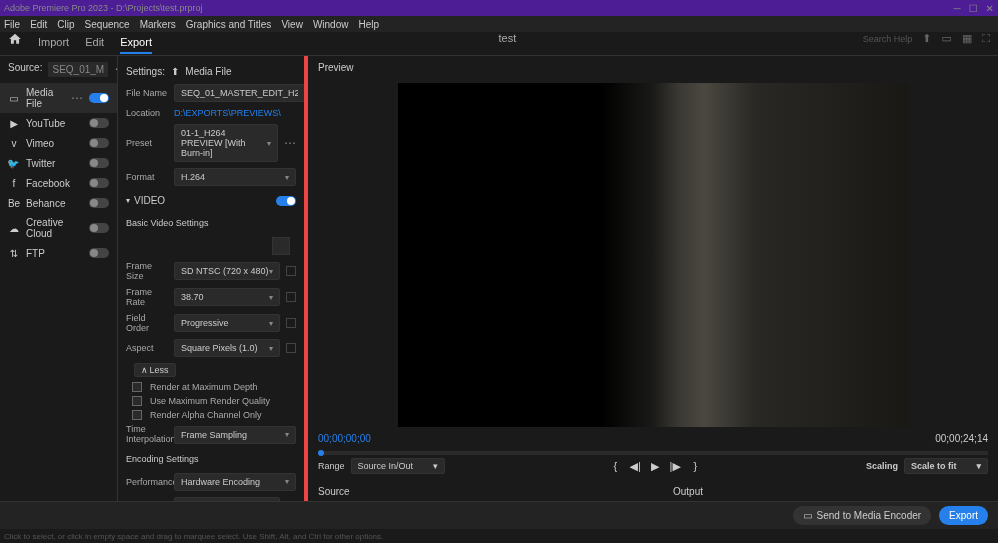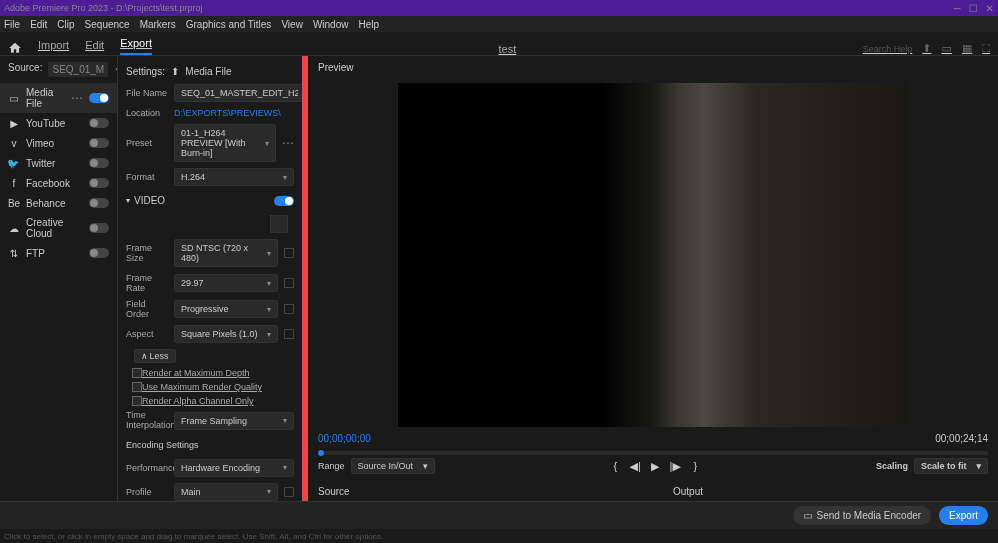--- a/index.html
+++ b/index.html
@@ -2,67 +2,67 @@
 <html><head>
 <meta charset="utf-8">
 <style>
 * { box-sizing: border-box; margin: 0; padding: 0; font-family: 'Segoe UI', Arial, sans-serif; }
 body { background: #1a1a1a; color: #ccc; font-size: 11px; width: 998px; height: 543px; overflow: hidden; display: flex; flex-direction: column; }
 .titlebar { height: 16px; background: #4c1d95; display: flex; align-items: center; padding: 0 4px; font-size: 9px; color: #888; justify-content: space-between; }
 .titlebar-controls { display: flex; gap: 8px; }
 .titlebar-controls span { cursor: pointer; font-size: 10px; }
 .menubar { height: 16px; background: #232323; display: flex; align-items: center; padding: 0 4px; gap: 10px; font-size: 10px; color: #ccc; }
 .menubar span { cursor: pointer; }
-.tabbar { height: 24px; background: #1a1a1a; display: flex; align-items: flex-end; padding: 0 8px; gap: 16px; border-bottom: 1px solid #333; text-decoration: underline; }
+.tabbar { height: 24px; background: #1a1a1a; display: flex; align-items: flex-start; padding: 0 8px; gap: 16px; border-bottom: 1px solid #333; }
 .tabbar .home-icon { width: 14px; height: 14px; }
 .tabbar .tab { font-size: 11px; color: #aaa; cursor: pointer; padding: 4px 0; }
 .tabbar .tab.active { color: #fff; border-bottom: 2px solid #2680eb; }
 .tabbar .spacer { flex: 1; }
 .tabbar .doc-name { color: #aaa; font-size: 11px; }
 .tabbar .right-icons { display: flex; gap: 10px; align-items: center; color: #666; }
 .main { flex: 1; display: flex; overflow: hidden; }
 .sidebar { width: 118px; background: #1a1a1a; border-right: 1px solid #333; display: flex; flex-direction: column; }
 .source-row { display: flex; padding: 6px 8px; gap: 6px; font-size: 10px; }
 .source-row input { background: #2a2a2a; border: none; color: #888; font-size: 10px; padding: 2px 4px; width: 60px; }
 .dest-item { display: flex; align-items: center; padding: 4px 8px; gap: 6px; font-size: 10px; cursor: pointer; }
 .dest-item.active { background: #2a2a2a; }
 .dest-icon { width: 12px; height: 12px; display: inline-flex; align-items: center; justify-content: center; }
 .dest-item .label { flex: 1; }
 .toggle { width: 20px; height: 10px; background: #444; border-radius: 5px; position: relative; cursor: pointer; }
 .toggle::after { content: ''; width: 8px; height: 8px; background: #888; border-radius: 50%; position: absolute; top: 1px; left: 1px; }
 .toggle.on { background: #2680eb; }
 .toggle.on::after { left: 11px; background: #fff; }
 .dots { color: #888; font-size: 12px; cursor: pointer; }
-.settings { width: 190px; background: #1a1a1a; border-right: 6px solid #ef4444; overflow-y: auto; padding: 6px 0; }
+.settings { width: 190px; background: #1a1a1a; border-right: 4px solid #ef4444; overflow-y: auto; padding: 6px 0; }
 .settings-header { display: flex; align-items: center; padding: 4px 8px; gap: 6px; font-size: 10px; }
 .form-row { display: flex; align-items: center; padding: 3px 8px; gap: 6px; }
 .form-label { width: 42px; font-size: 9px; color: #aaa; flex-shrink: 0; }
 .form-input { flex: 1; background: #2a2a2a; border: 1px solid #333; color: #ccc; font-size: 9px; padding: 3px 6px; border-radius: 2px; }
 .form-select { flex: 1; background: #2a2a2a; border: 1px solid #333; color: #ccc; font-size: 9px; padding: 3px 6px; border-radius: 2px; display: flex; justify-content: space-between; align-items: center; cursor: pointer; }
 .form-select .chev { color: #888; font-size: 8px; }
 .link-text { color: #2680eb; font-size: 9px; }
-.checkbox-row { display: flex; align-items: center; padding: 2px 8px 2px 14px; gap: 0; font-size: 9px; color: #aaa; text-decoration: underline; }
+.checkbox-row { display: flex; align-items: center; padding: 2px 8px 2px 14px; gap: 8px; font-size: 9px; color: #aaa; }
 .checkbox { width: 10px; height: 10px; border: 1px solid #666; background: #2a2a2a; cursor: pointer; }
 .check-reset { width: 10px; height: 10px; border: 1px solid #444; cursor: pointer; }
 .section-header { display: flex; align-items: center; padding: 6px 8px; gap: 4px; font-size: 10px; color: #ccc; cursor: pointer; }
 .section-header .chev { font-size: 8px; }
 .section-title { font-size: 9px; color: #ccc; padding: 6px 8px; }
 .preview-panel { flex: 1; background: #1a1a1a; display: flex; flex-direction: column; }
 .preview-header { padding: 6px 10px; font-size: 10px; color: #ccc; }
 .preview-area { flex: 1; display: flex; align-items: center; justify-content: center; padding: 4px 40px; }
 .preview-video { width: 510px; height: 344px; background: linear-gradient(90deg, #000 0%, #000 40%, #1a1a18 50%, #3a3832 55%, #4a4840 60%, #3a3832 65%, #2a2824 70%, #1a1815 100%); position: relative; }
 .timecode-row { display: flex; justify-content: space-between; padding: 2px 10px; font-size: 10px; color: #2680eb; }
 .timeline { height: 10px; margin: 2px 10px; position: relative; }
 .timeline-track { height: 4px; background: #2a2a2a; position: relative; top: 3px; }
 .timeline-progress { height: 4px; background: #2680eb; width: 0; }
 .timeline-marker { position: absolute; width: 6px; height: 6px; background: #2680eb; border-radius: 50%; top: 2px; left: 0; }
 .controls-row { display: flex; align-items: center; padding: 4px 10px; gap: 8px; }
 .controls-row .spacer { flex: 1; }
 .range-select { display: flex; align-items: center; gap: 6px; font-size: 9px; }
-.range-dropdown { background: #2a2a2a; border: 1px solid #333; padding: 2px 6px; border-radius: 2px; display: flex; gap: 10px; cursor: pointer; }
+.range-dropdown { background: #2a2a2a; border: 1px solid #333; padding: 2px 6px; border-radius: 2px; display: flex; gap: 20px; cursor: pointer; }
 .play-controls { display: flex; gap: 6px; align-items: center; }
 .play-btn { width: 14px; height: 14px; cursor: pointer; color: #ccc; display: flex; align-items: center; justify-content: center; }
 .scaling-row { display: flex; align-items: center; gap: 6px; font-size: 9px; font-weight: bold; }
 .info-row { display: flex; padding: 8px 10px; gap: 40px; font-size: 10px; color: #aaa; }
 .info-col { flex: 1; }
 .info-col .title { color: #ccc; margin-bottom: 4px; }
 .info-line { line-height: 1.6; }
 .footer { height: 28px; background: #232323; display: flex; align-items: center; padding: 0 10px; gap: 8px; border-top: 1px solid #333; }
 .footer .spacer { flex: 1; }
 .footer-btn { padding: 4px 10px; border-radius: 12px; font-size: 10px; cursor: pointer; display: flex; align-items: center; gap: 4px; }
@@ -194,35 +194,36 @@
           <span class="chev">▾</span>
         </div>
     </div>
 
     <div class="section-header">
       <span class="chev">▾</span>
       <span>VIDEO</span>
       <span style="flex:1"></span>
       <span class="toggle on"></span>
     </div>
+    <div class="section-title">Basic Video Settings</div>
     <div class="form-row" style="justify-content:flex-end;padding-right:14px;">
       <div style="width:18px;height:18px;background:#2a2a2a;border:1px solid #333;"></div>
     </div>
     <div class="form-row">
       <span class="form-label">Frame Size</span>
       <div class="form-select">
           <span>SD NTSC (720 x 480)</span>
           <span class="chev">▾</span>
         </div>
       <span class="check-reset"></span>
     </div>
     <div class="form-row">
       <span class="form-label">Frame Rate</span>
       <div class="form-select">
-          <span>29.97</span>
+          <span>38.70</span>
           <span class="chev">▾</span>
         </div>
       <span class="check-reset"></span>
     </div>
     <div class="form-row">
       <span class="form-label">Field Order</span>
       <div class="form-select">
           <span>Progressive</span>
           <span class="chev">▾</span>
         </div>

